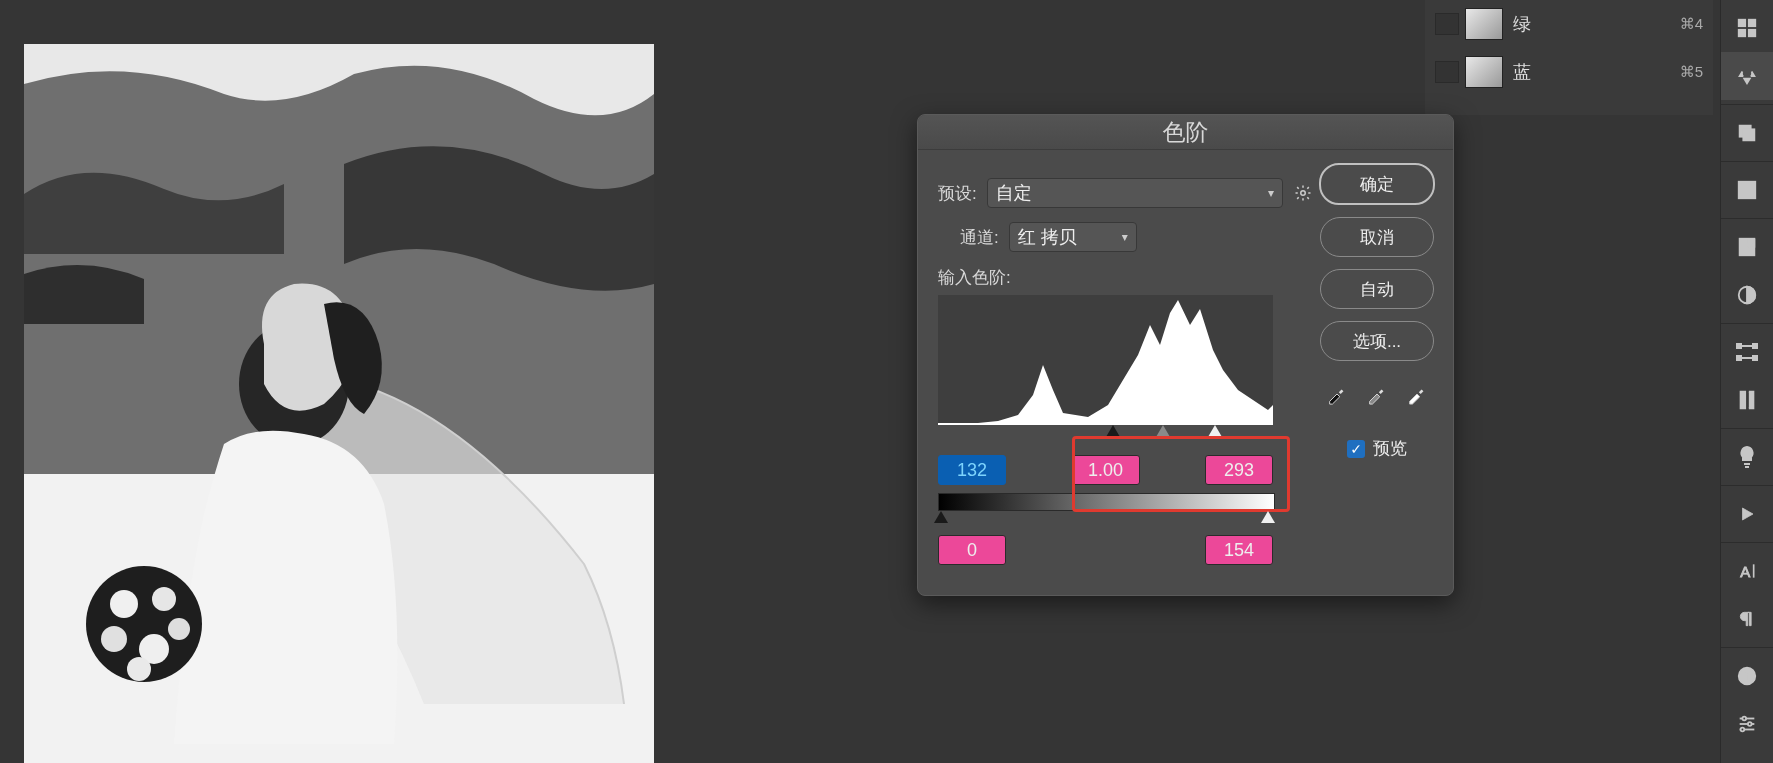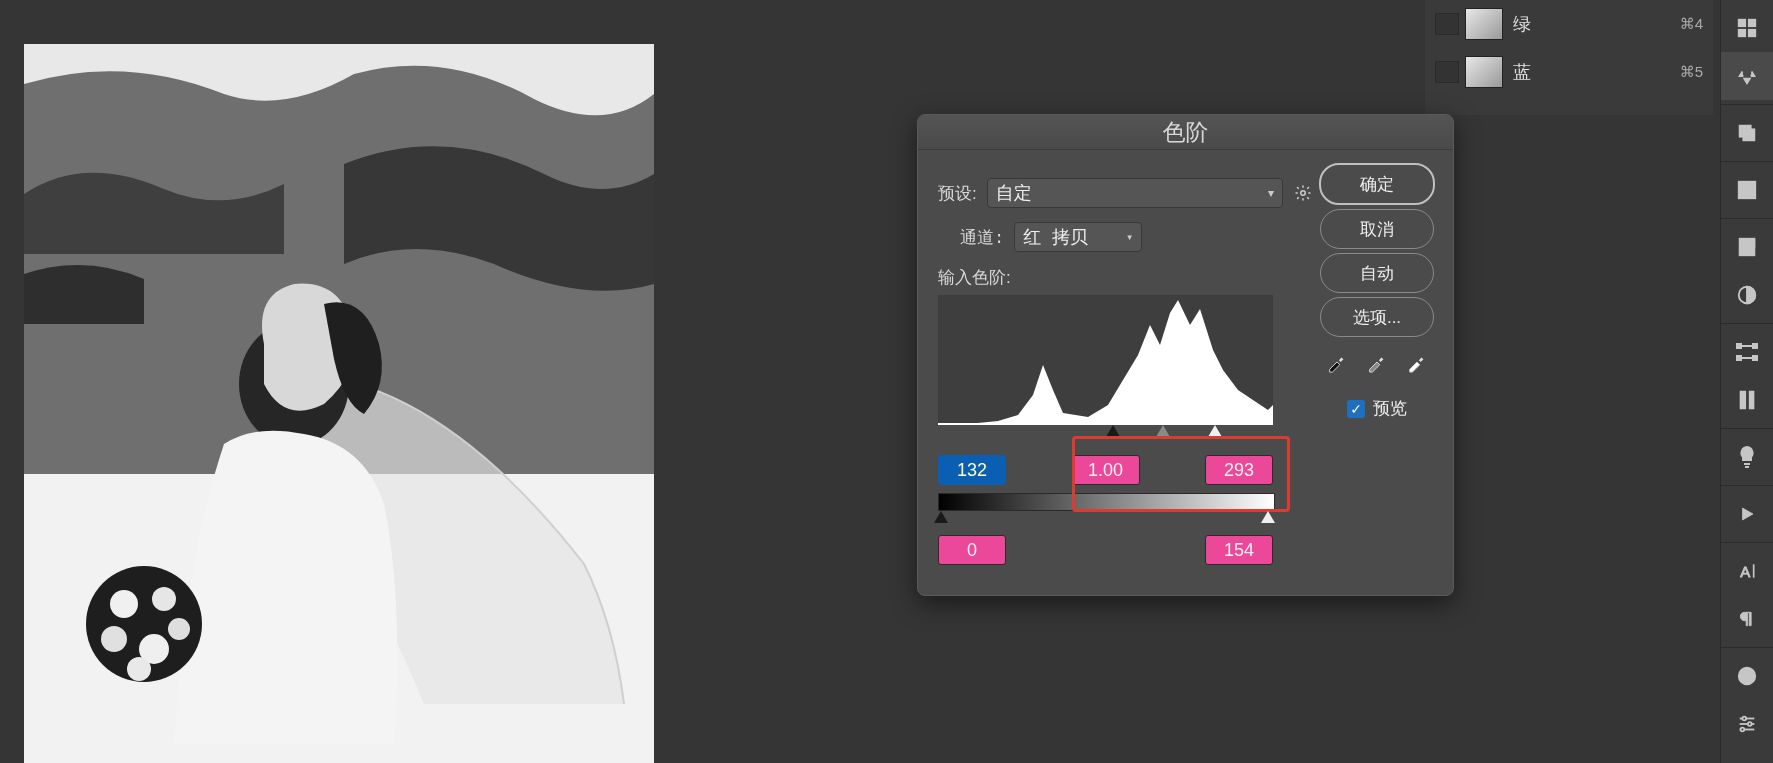--- a/index.html
+++ b/index.html
@@ -121,21 +121,21 @@
     bottom: 12px;
     margin-top: 15px;
   }
   .dlg-side {
     position: absolute;
     right: 16px;
     top: 48px;
     width: 120px;
     display:flex;
     flex-direction:column;
-    gap: 4px;
+    gap: 12px;
     align-items:center;
     justify-content:space-between;
   }
   .row { display:flex; align-items:center; gap:10px; margin-bottom:14px;}
   .lbl { color:#d8d8d8; font-size:17px; }
   .dd {
     flex:1;
     height: 28px;
     background: #555;
     border:1px solid #383838;
@@ -191,21 +191,21 @@
     background: #ec4899;
     border: 1px solid #2b2b2b;
     color:#eee;
     text-align:center;
     line-height:28px;
     border-radius:3px;
   }
   .num-field.selected {
     background: #0a5fb2;
     border-color:#0a5fb2;
-    color:#fef9c3;
+    color:#7dd3fc;
   }
 
   .redbox {
     position:absolute;
     border: 3px solid #e03a2f;
     border-radius: 4px;
     pointer-events:none;
   }
   .cursor-arrow {
     position:absolute;
@@ -326,21 +326,21 @@
         <span class="chev">▾</span>
       </div>
       <div class="gear">
         <svg width="18" height="18" viewBox="0 0 24 24" fill="none" stroke="#ccc" stroke-width="2">
           <circle cx="12" cy="12" r="3"></circle>
           <path d="M12 2v3M12 19v3M4.2 4.2l2.1 2.1M17.7 17.7l2.1 2.1M2 12h3M19 12h3M4.2 19.8l2.1-2.1M17.7 6.3l2.1-2.1"></path>
         </svg>
       </div>
     </div>
 
-    <div class="row" style="padding-left:22px;font-family:Liberation Mono, monospace;">
+    <div class="row" style="padding-left:22px;">
       <span class="lbl">通道:</span>
       <div class="dd" style="flex:0 0 110px;">
         <span>红 拷贝</span>
         <span class="chev">▾</span>
       </div>
     </div>
 
     <div class="lbl">输入色阶:</div>
 
     <div class="hist-box">

